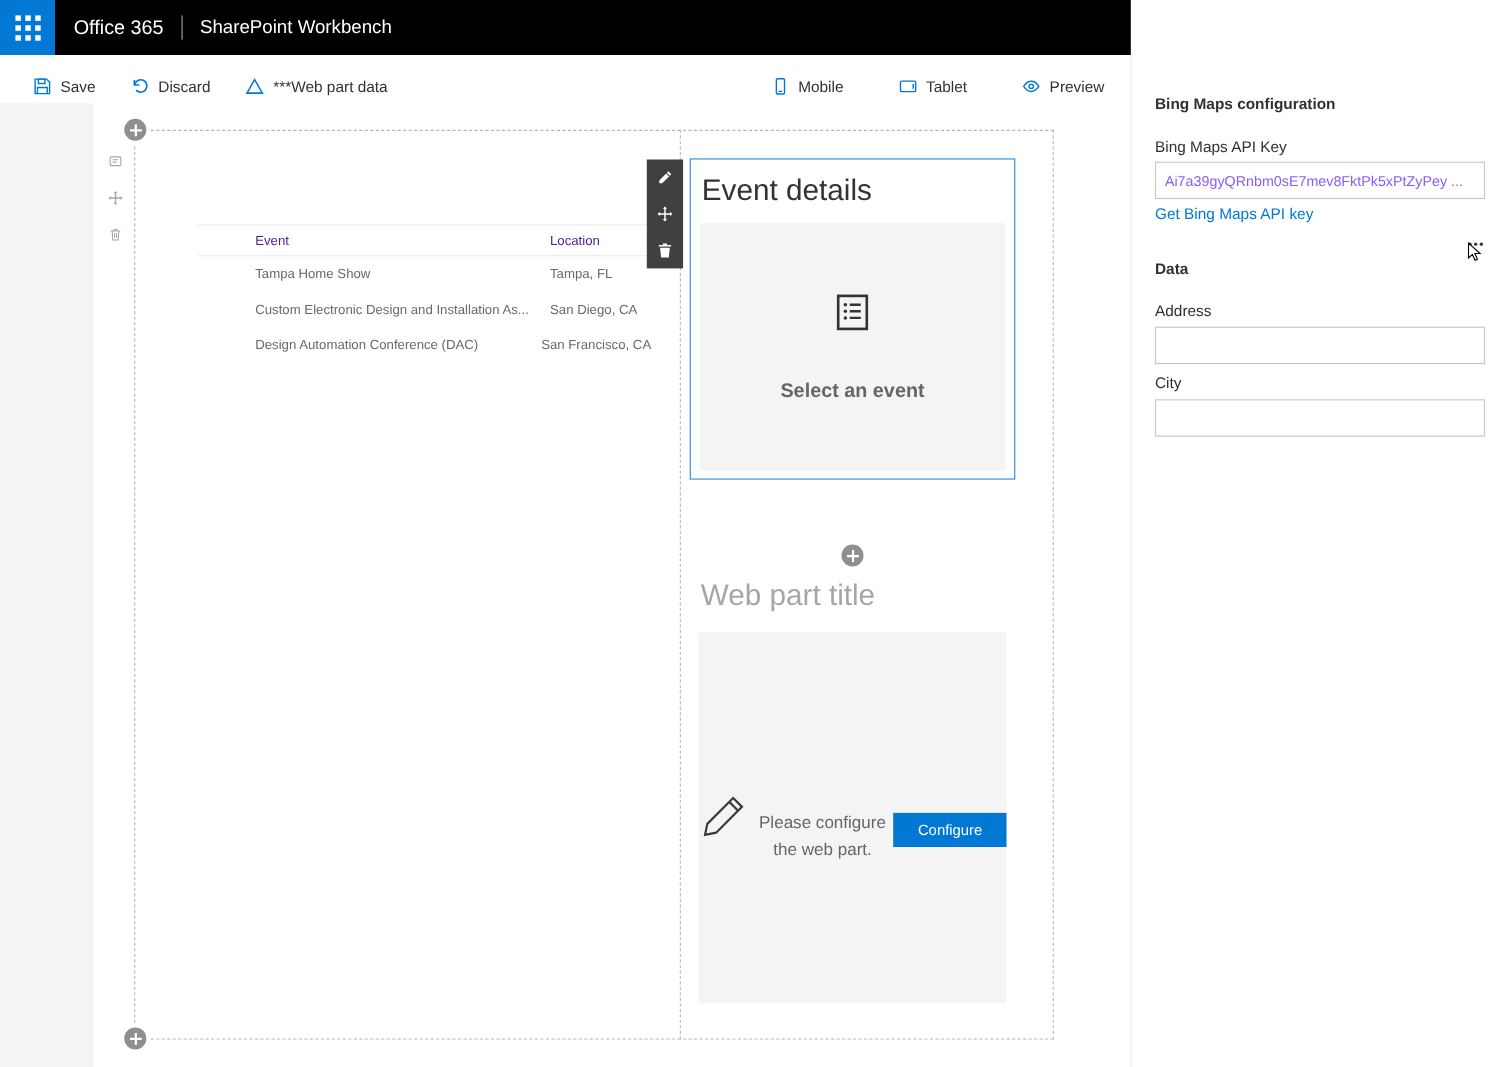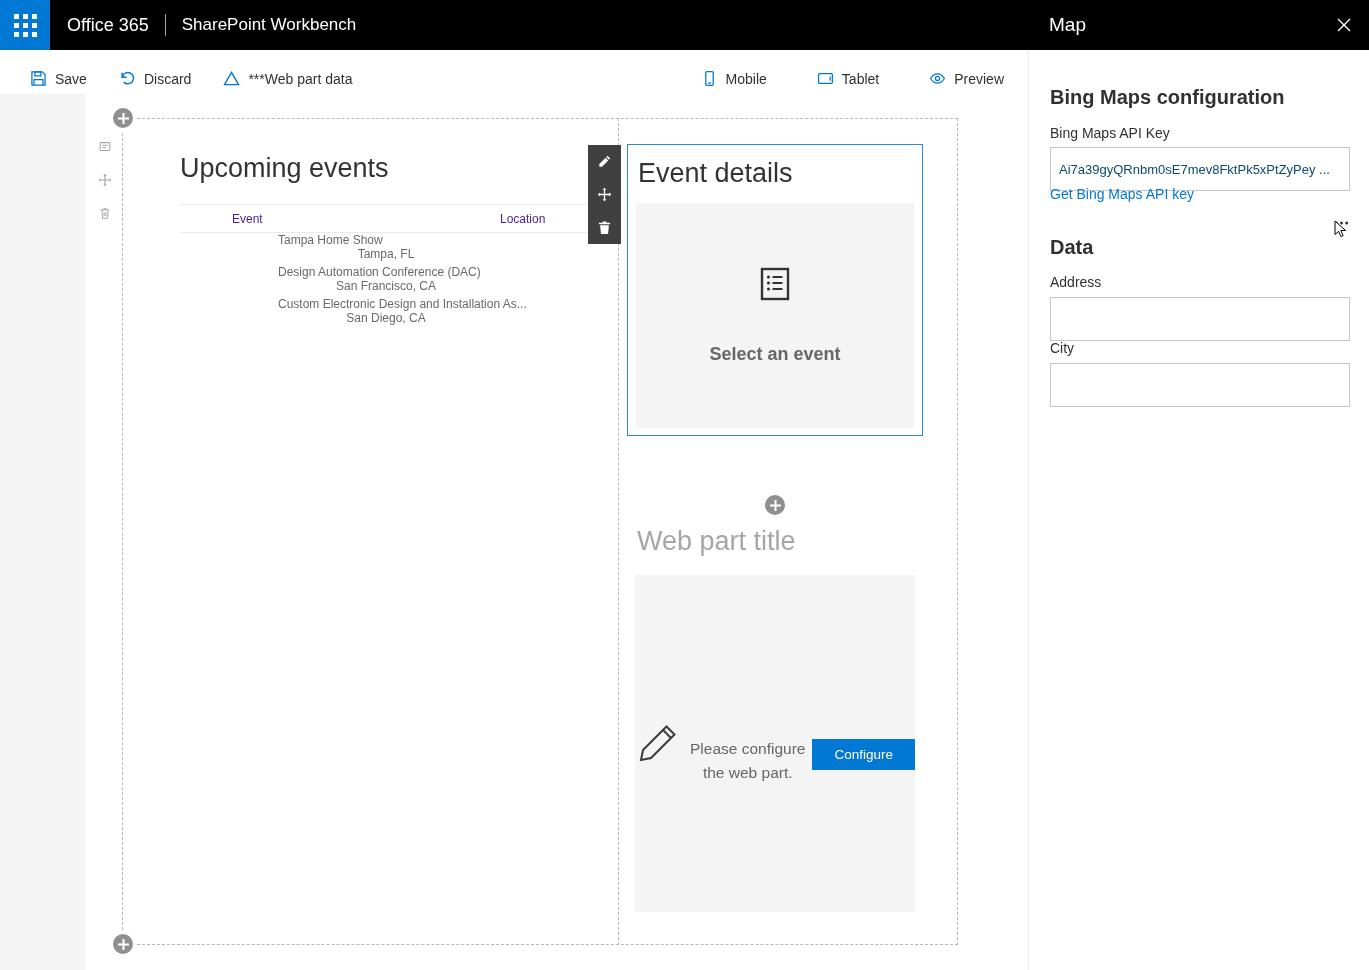--- a/index.html
+++ b/index.html
@@ -44,21 +44,21 @@
   .plus-btn { position:absolute; width:26px; height:26px; border-radius:50%; background:#8f8f8f; border:3px solid #fff; display:flex; align-items:center; justify-content:center; cursor:pointer; z-index:6; }
   .plus-btn svg { width:11px; height:11px; stroke:#fff; stroke-width:2; }
   .plus-top { left:110px; top:105px; }
   .plus-bottom { left:110px; top:931px; }
   .plus-middle { left:762px; top:492px; }
 
   
   .ue-title { position:absolute; left:180px; top:153px; font-size:27px; font-weight:300; color:#333; }
   .ue-table { position:absolute; left:180px; top:204px; width:412px; font-size:12px; }
   .ue-head { display:flex; align-items:center; height:29px; border-top:1px solid #eaeaea; border-bottom:1px solid #eaeaea; color:#4c1d95; }
-  .ue-row { display:flex; align-items:center; height:32px; color:#696969; cursor:pointer;flex-direction:column; }
+  .ue-row { display:flex; align-items:center; height:32px; color:#696969; cursor:pointer; }
   .col-event { width:320px; padding-left:52px; white-space:nowrap; overflow:hidden; }
   .col-loc { flex:1; white-space:nowrap; }
 
   
   .wp-toolbar { position:absolute; left:588px; top:145px; width:33px; background:#404040; z-index:5; display:flex; flex-direction:column; }
   .wp-tool { width:33px; height:33px; display:flex; align-items:center; justify-content:center; color:#fff; cursor:pointer; }
   .wp-tool svg { width:15px; height:15px; }
 
   
   .event-details { position:absolute; left:627px; top:144px; width:296px; height:292px; border:1px solid #2b88d8; background:#fff; }
@@ -70,23 +70,23 @@
   
   .wpt-title { position:absolute; left:637px; top:526px; font-size:27px; font-weight:300; color:#a6a6a6; cursor:text; }
   .configure-box { position:absolute; left:635px; top:575px; width:280px; height:337px; background:#f4f4f4; display:flex; flex-direction:row; align-items:center; justify-content:center; }
   .configure-box .pencil-big svg { width:48px; height:48px; }
   .cfg-msg { margin-top:34px; width:212px; text-align:center; font-size:15.5px; line-height:24px; color:#666; }
   .cfg-btn { margin-top:22px; background:#0078d4; color:#fff; border:none; font-family:"Liberation Sans", sans-serif; font-size:13.5px; font-weight:400; padding:8px 22px; cursor:pointer; }
 
   
   .panel { position:absolute; left:1028px; top:50px; width:341px; height:920px; background:#fff; border-left:1px solid #ececec; }
   .p-abs { position:absolute; left:21px; }
-  .p-section { font-size:20px; font-weight:700; color:#323130; }
+  .p-section { font-size:14px; font-weight:700; color:#323130; }
   .p-label { font-size:14px; color:#323130; }
-  .p-input { position:absolute; left:21px; width:300px; height:44px; border:1px solid #c8c6c4; padding:0 8px; font-family:"Liberation Sans", sans-serif; font-size:13px; color:#0c4a6e; background:#fff; text-overflow:ellipsis; }
+  .p-input { position:absolute; left:21px; width:300px; height:34px; border:1px solid #c8c6c4; padding:0 8px; font-family:"Liberation Sans", sans-serif; font-size:13px; color:#8b5cf6; background:#fff; text-overflow:ellipsis; }
   .p-link { font-size:14px; color:#0078d4; cursor:pointer; text-decoration:none; }
   .p-ellipsis { position:absolute; right:20px; top:162px; cursor:pointer; }
   .p-ellipsis svg { width:15px; height:6px; fill:#333; }
   .p-cursor { position:absolute; left:305px; top:170px; pointer-events:none; }
   .p-cursor svg { width:13px; height:18px; }
 </style>
 </head>
 <body>
 
 <div id="app">
@@ -103,28 +103,20 @@
           <i></i>
           <i></i>
           <i></i>
       </div>
     </div>
     <span class="brand">Office 365</span>
     <span class="hdr-divider"></span>
     <span class="product">SharePoint Workbench</span>
   </div>
 
-  <div class="panel-header">
-    <span class="panel-title">Map</span>
-    <span class="close-btn">
-      <svg viewBox="0 0 14 14">
-          <path d="M1 1 L13 13 M13 1 L1 13" fill="none"></path>
-        </svg>
-    </span>
-  </div>
 
   <div class="toolbar">
     <div class="cmd">
       <span class="cmd-icon">
         <svg viewBox="0 0 16 16">
             <path d="M1.8 1.8h9.8l2.6 2.6v9.8H1.8z" fill="none" stroke="currentColor" stroke-width="1.2"></path>
             <path d="M4.6 1.8h5.6v3.8H4.6z M3.8 14.2V9h8.4v5.2" fill="none" stroke="currentColor" stroke-width="1.2"></path>
           </svg>
       </span>
       <span>Save</span>
@@ -211,37 +203,36 @@
     <svg viewBox="0 0 11 11">
         <path d="M5.5 0v11 M0 5.5h11" fill="none"></path>
       </svg>
   </div>
   <div class="plus-btn plus-bottom">
     <svg viewBox="0 0 11 11">
         <path d="M5.5 0v11 M0 5.5h11" fill="none"></path>
       </svg>
   </div>
 
-  <div class="ue-title">Upcoming events</div>
   <div class="ue-table">
     <div class="ue-head">
       <span class="col-event">Event</span>
       <span class="col-loc">Location</span>
     </div>
     <div class="ue-row">
       <span class="col-event">Tampa Home Show</span>
       <span class="col-loc">Tampa, FL</span>
     </div>
     <div class="ue-row">
+      <span class="col-event">Custom Electronic Design and Installation As...</span>
+      <span class="col-loc">San Diego, CA</span>
+    </div>
+    <div class="ue-row">
       <span class="col-event">Design Automation Conference (DAC)</span>
       <span class="col-loc">San Francisco, CA</span>
-    </div>
-    <div class="ue-row">
-      <span class="col-event">Custom Electronic Design and Installation As...</span>
-      <span class="col-loc">San Diego, CA</span>
     </div>
   </div>
 
   <div class="wp-toolbar">
     <div class="wp-tool">
       <svg viewBox="0 0 16 16">
           <path d="M11.3 1.9l2.8 2.8-1.4 1.4-2.8-2.8z M2.5 10.7l6.7-6.7 2.8 2.8-6.7 6.7H2.5z" fill="currentColor"></path>
         </svg>
     </div>
     <div class="wp-tool">

